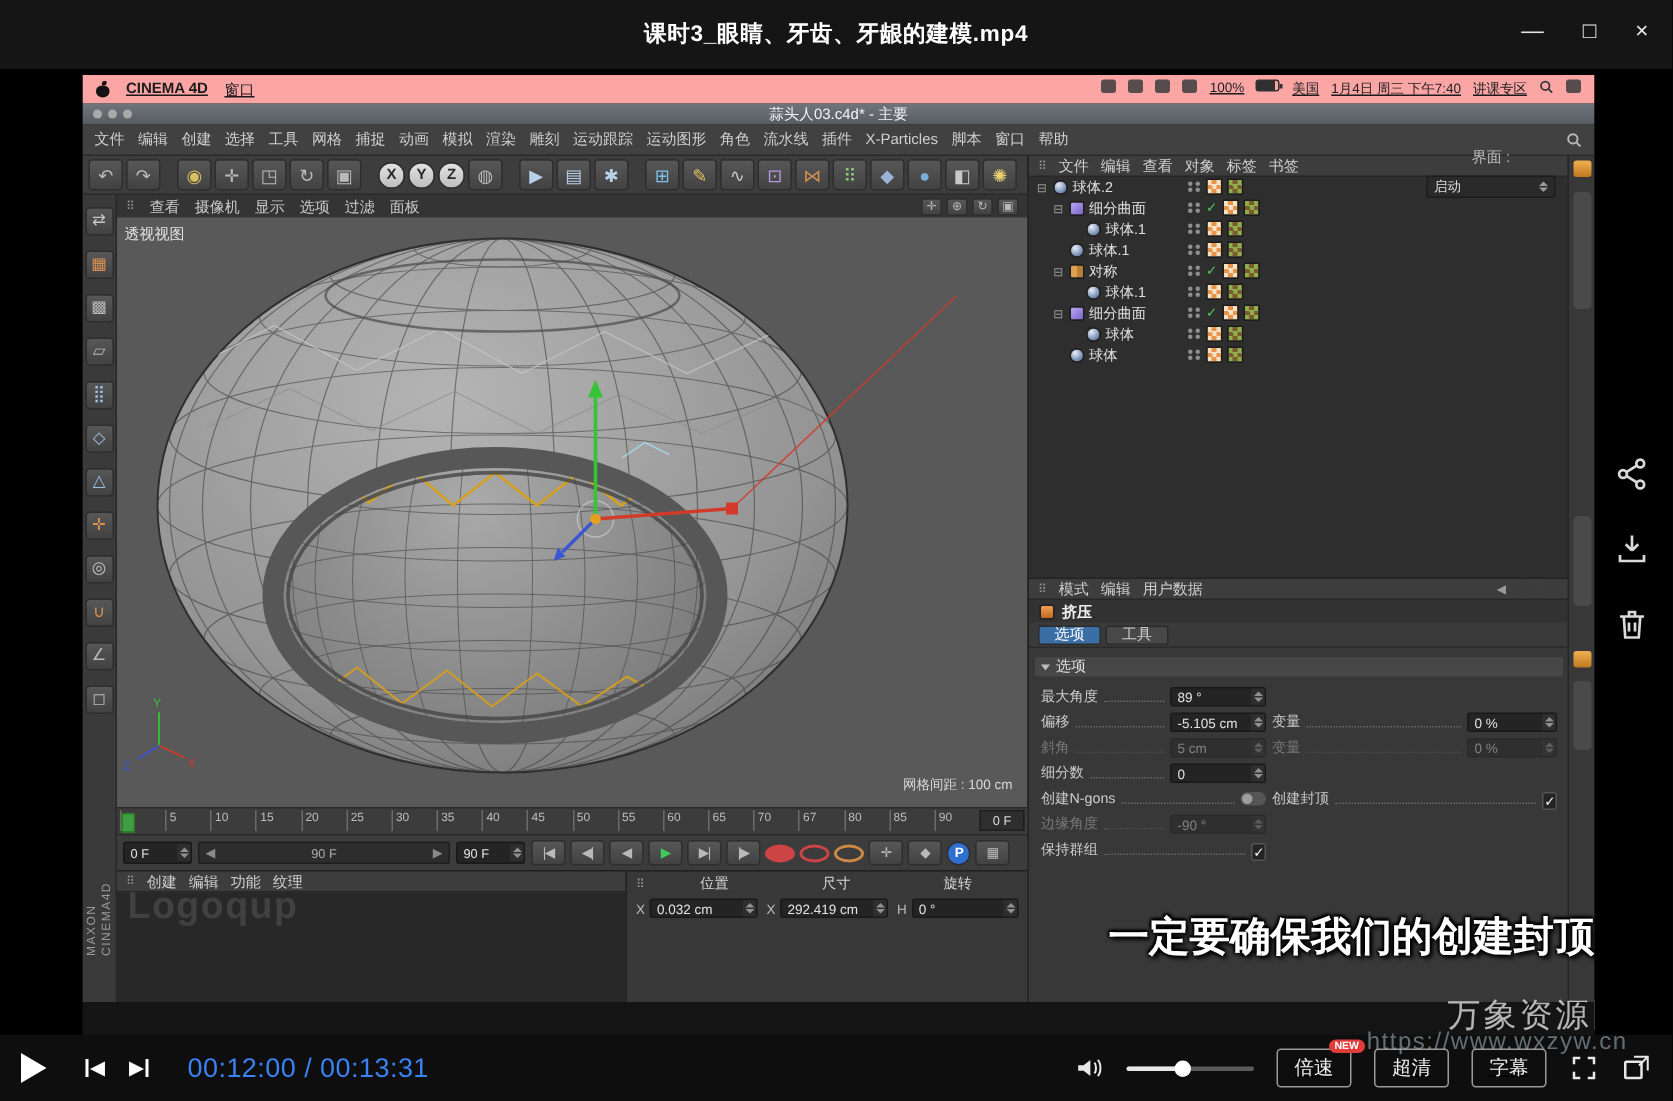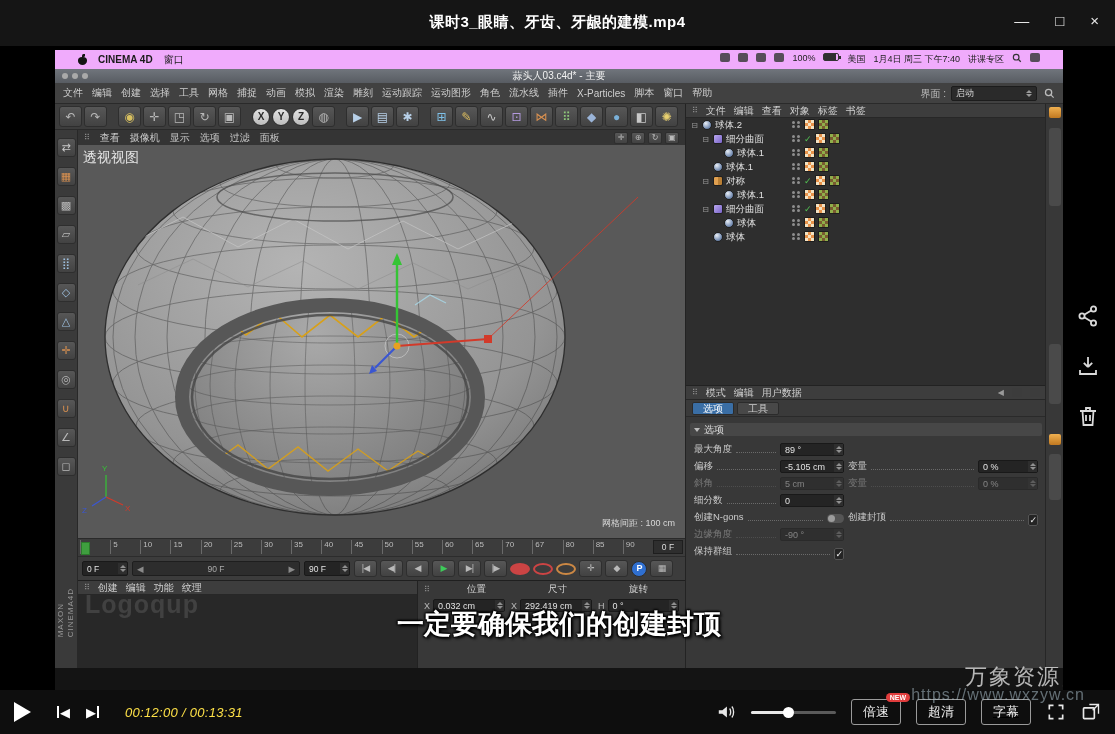--- a/index.html
+++ b/index.html
@@ -9,36 +9,36 @@
   
   #titlebar{position:absolute;left:0;top:0;right:0;height:46px;background:#151515;}
   #video-title{position:absolute;width:100%;top:13px;text-align:center;color:#fff;font-size:15px;font-weight:bold;letter-spacing:.5px;}
   #win-controls{position:absolute;right:16px;top:11px;display:flex;gap:26px;z-index:30;}
   .winbtn{color:#e6e6e6;font-size:15px;line-height:20px;}
 
   #player-bar{position:absolute;left:0;right:0;bottom:0;height:44px;background:#0e0e0e;z-index:20;display:flex;align-items:center;padding:0 14px;}
   .ptri{width:0;height:0;border-left:17px solid #fff;border-top:10px solid transparent;border-bottom:10px solid transparent;margin-right:26px;}
   .skip{display:flex;align-items:center;color:#fff;font-size:13px;margin-right:16px;gap:1px;}
   .skip .bar{width:2px;height:12px;background:#fff;display:inline-block;}
-  #pb-time{color:#fde047;font-size:13px;margin-left:10px;letter-spacing:.3px;font-style:italic;}
+  #pb-time{color:#3b82f6;font-size:18px;margin-left:10px;letter-spacing:.3px;}
   #pb-right{margin-left:auto;display:flex;align-items:center;gap:15px;text-decoration:underline;}
   .pb-btn{position:relative;border:1px solid #9a9a9a;border-radius:3px;color:#efefef;font-size:13px;padding:3px 11px;background:transparent;}
   .badge{position:absolute;top:-7px;right:-10px;background:#e03c3c;color:#fff;font-size:7px;border-radius:5px;padding:1px 4px;font-weight:bold;}
   #vol-track{width:85px;height:3px;background:#5a5a5a;border-radius:2px;position:relative;}
   #vol-fill{position:absolute;left:0;top:0;height:3px;width:40%;background:#e8e8e8;border-radius:2px;}
   #vol-knob{position:absolute;left:38%;top:-4px;width:11px;height:11px;border-radius:50%;background:#fff;}
   .pbsvg{display:block;}
 
   #side-icons{position:absolute;left:1076px;top:304px;display:flex;flex-direction:column;gap:26px;z-index:15;}
 
   
   #video{position:absolute;left:55px;top:50px;width:1008px;height:640px;background:#141414;overflow:hidden;}
 
   
-  #macbar{position:absolute;left:0;top:0;width:1008px;height:19px;background:#f0abfc;display:flex;align-items:center;gap:11px;padding:0 23px;font-size:10px;color:#1b1b1b;}
+  #macbar{position:absolute;left:0;top:0;width:1008px;height:19px;background:#fca5a5;display:flex;align-items:center;gap:11px;padding:0 9px;font-size:10px;color:#1b1b1b;text-decoration:underline;}
   #macbar .app{font-weight:bold;}
   #mac-right{margin-left:auto;display:flex;align-items:flex-start;gap:8px;font-size:9px;color:#222;}
   .apple{width:9px;height:10px;position:relative;}
   .apple::before{content:"";position:absolute;left:0;top:2px;width:9px;height:8px;background:#141414;border-radius:45% 45% 50% 50%;}
   .apple::after{content:"";position:absolute;left:4px;top:-1px;width:3px;height:3px;background:#141414;border-radius:50% 0;}
   .msq{width:10px;height:9px;background:#3c3c3c;border-radius:2px;opacity:.85;display:inline-block;}
   .batt{width:16px;height:8px;border:1px solid #333;border-radius:2px;position:relative;background:linear-gradient(90deg,#2f2f2f 85%,transparent 0);}
   .batt::after{content:"";position:absolute;right:-3px;top:2px;width:2px;height:3px;background:#333;}
 
   
@@ -70,21 +70,21 @@
   #palette .tbi{width:19px;height:19px;}
   #palette .tbi .g{font-size:11px;}
 
   
   #viewport{position:absolute;left:23px;top:80px;width:607px;height:408px;background:#595959;}
   #vp-menu{position:absolute;left:0;top:0;width:607px;height:15px;background:#343434;display:flex;align-items:center;gap:10px;padding:0 6px;}
   #vp-menu .vm{font-size:10px;color:#c9c9c9;}
   #vp-icons{margin-left:auto;display:flex;gap:3px;}
   #vp-icons .tbi{width:14px;height:12px;border-radius:2px;}
   #vp-icons .tbi .g{font-size:8px;}
-  #vp-label{position:absolute;left:5px;top:19px;font-size:14px;color:#e2e2e2;z-index:3;}
+  #vp-label{position:absolute;left:5px;top:19px;font-size:10px;color:#e2e2e2;z-index:3;}
   #vp-grid{position:absolute;right:10px;bottom:8px;font-size:9px;color:#d8d8d8;z-index:3;margin-top:29px;}
   #vp-svg{position:absolute;left:0;top:15px;}
 
   
   #rpanel{position:absolute;left:630px;top:54px;width:360px;height:564px;background:#2e2e2e;border-left:1px solid #232323;}
   .pmenu{height:14px;background:#3d3d3d;border-bottom:1px solid #272727;display:flex;align-items:center;gap:8px;padding:0 6px;}
   .pmenu .grip{font-size:8px;color:#8f8f8f;}
   .pmenu .mb-item{font-size:10px;}
   #om-rows{position:absolute;left:0;top:14px;width:360px;}
   .om-row{position:relative;height:14px;display:flex;align-items:center;gap:3px;font-size:9.5px;color:#e0e0e0;}
@@ -166,21 +166,21 @@
   .cgrp .vbox{flex:1;width:auto;}
   #coord-bottom{position:absolute;left:0;bottom:4px;width:268px;display:flex;gap:6px;padding:0 6px;align-items:center;}
   .cdd{flex:1.2;height:14px;background:#2c2c2c;border:1px solid #1c1c1c;border-radius:2px;display:flex;align-items:center;justify-content:space-between;padding:0 4px;font-size:9px;color:#ccc;}
   .cdd.empty{flex:1;}
   #apply-btn{flex:.9;height:15px;background:linear-gradient(#5f5f5f,#4a4a4a);border:1px solid #2c2c2c;border-radius:2px;font-size:9.5px;color:#e8e8e8;text-align:center;line-height:14px;}
 
   
   #brand{position:absolute;left:1px;top:538px;display:flex;gap:1px;z-index:4;}
   #brand span{writing-mode:vertical-rl;transform:rotate(180deg);font-size:8px;color:#9a9a9a;letter-spacing:1px;}
   #ghost{position:absolute;left:30px;top:540px;font-size:25px;font-weight:bold;color:rgba(220,220,220,.14);z-index:4;letter-spacing:1px;}
-  #subtitle{position:absolute;left:0;top:556px;width:1008px;text-align:center;font-size:27px;font-weight:bold;color:#fff;z-index:6;text-shadow:2px 2px 3px #000,-1px -1px 2px #000,1px -1px 2px #000,-1px 1px 2px #000;}
+  #subtitle{position:absolute;left:0;top:556px;width:1008px;text-align:right;font-size:27px;font-weight:bold;color:#fff;z-index:6;text-shadow:2px 2px 3px #000,-1px -1px 2px #000,1px -1px 2px #000,-1px 1px 2px #000;}
   #wm-name{position:absolute;right:-22px;top:612px;font-size:22px;color:rgba(235,235,235,.75);z-index:6;letter-spacing:2px;}
   #wm-url{position:absolute;right:30px;top:686px;font-size:16px;color:rgba(170,190,200,.55);z-index:25;letter-spacing:1px;}
 
   svg.ic{display:block;}
 </style>
 </head>
 <body>
 
 <div id="stage">
 
@@ -241,21 +241,21 @@
         <span class="mb-item">运动跟踪</span>
         <span class="mb-item">运动图形</span>
         <span class="mb-item">角色</span>
         <span class="mb-item">流水线</span>
         <span class="mb-item">插件</span>
         <span class="mb-item">X-Particles</span>
         <span class="mb-item">脚本</span>
         <span class="mb-item">窗口</span>
         <span class="mb-item">帮助</span>
       </div>
-    <div id="iface" style="position:absolute;right:26px;top:36px;z-index:2;">
+    <div id="iface" style="position:absolute;right:26px;top:48px;z-index:2;flex-direction:column;">
       <span id="iface-label">界面 :</span>
       <span id="iface-dd">
         <span>启动</span>
         <span class="ddarrows">
             <i class="u"></i>
             <i class="d"></i>
           </span>
       </span>
     </div>
     <svg class="ic" style="position:absolute;right:8px;top:38px;z-index:2;" width="11" height="11" viewBox="0 0 12 12">
@@ -659,20 +659,24 @@
           <span class="grip">⠿</span>
           <span style="display:flex;gap:8px;">
               <span class="mb-item">模式</span>
               <span class="mb-item">编辑</span>
               <span class="mb-item">用户数据</span>
             </span>
           <span style="margin-left:auto;font-size:8px;color:#9a9a9a;">◀</span>
           <span class="msq" style="opacity:.5"></span>
           <span class="msq" style="opacity:.5"></span>
         </div>
+        <div id="attr-tool">
+          <span class="tico"></span>
+          <span class="tname">挤压</span>
+        </div>
         <div id="attr-tabs">
           <span class="tab active">选项</span>
           <span class="tab">工具</span>
         </div>
         <div id="attr-section">选项</div>
         <div id="attr-rows">
             <div class="attr-row">
               <span class="col">
                 <span class="albl">最大角度</span>
                 <span class="leader"></span>

